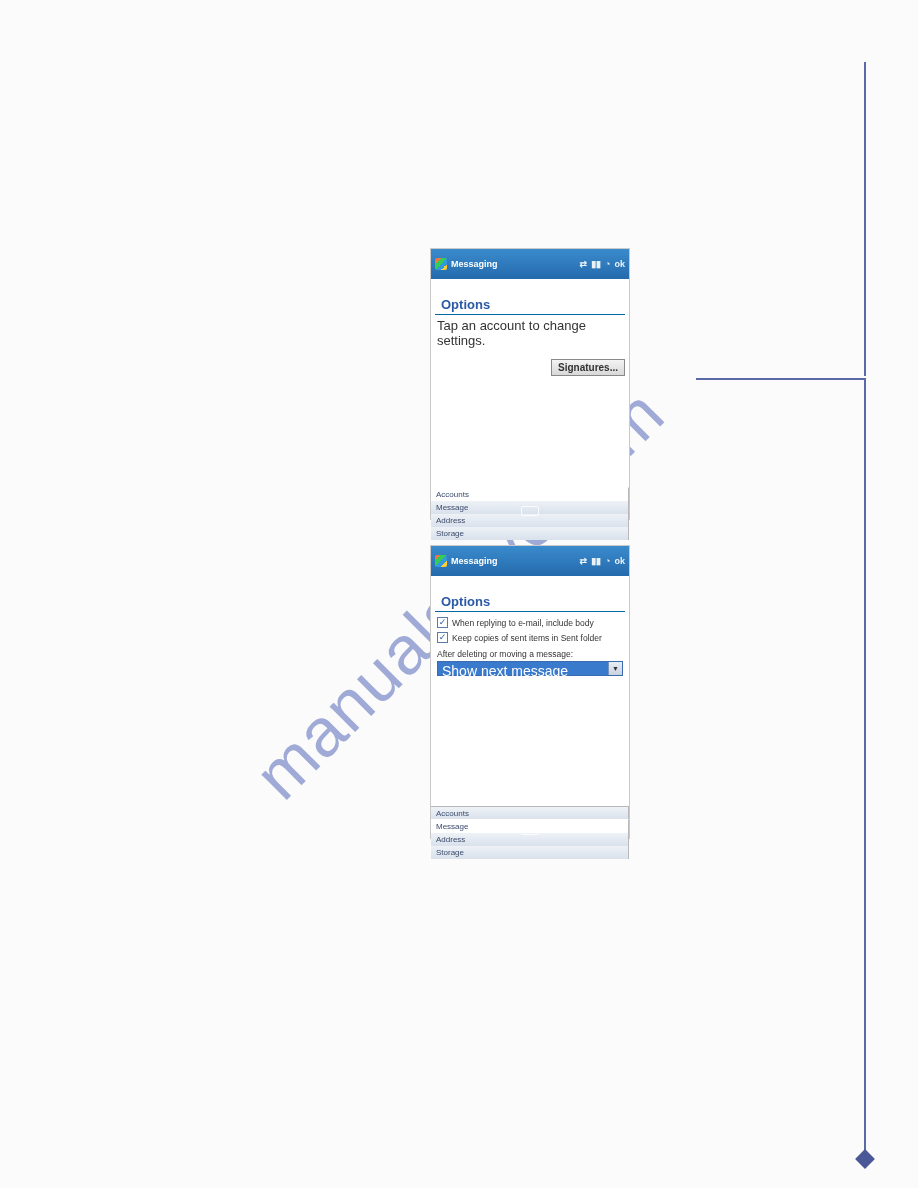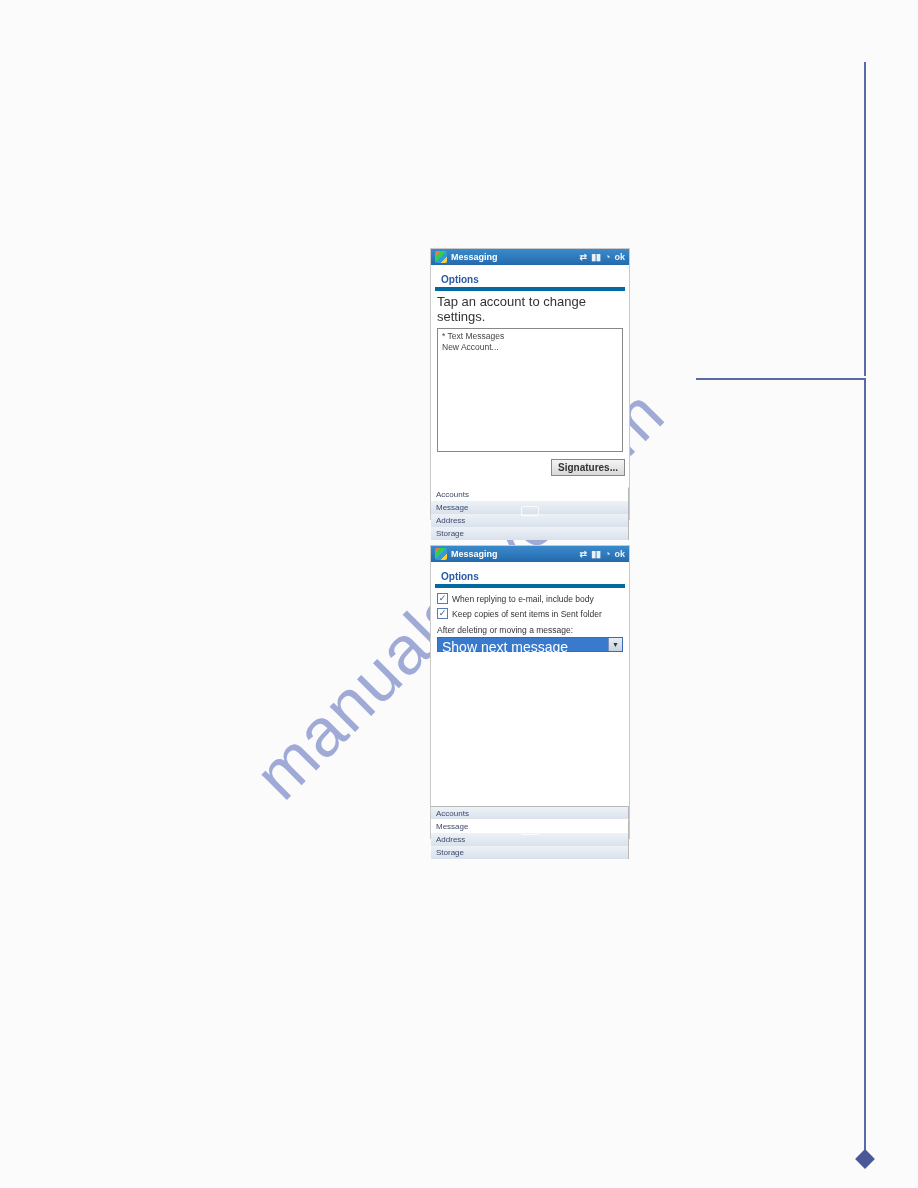--- a/index.html
+++ b/index.html
@@ -60,21 +60,21 @@
   .phone {
     position: absolute;
     width: 200px;
     background: #fff;
     border: 1px solid #c9c9c9;
     font-size: 9px;
   }
   .phone1 { left: 430px; top: 248px; height: 272px; }
   .phone2 { left: 430px; top: 545px; height: 294px; }
   .titlebar {
-    height: 16px;
+    height: 30px;
     background: linear-gradient(to bottom, #3a8bcc 0%, #246aad 100%);
     color: #fff;
     display: flex;
     align-items: center;
     padding: 0 4px;
     font-size: 9px;
     font-weight: bold;
     justify-content: space-between;
   }
   .flag-icon {
@@ -82,24 +82,24 @@
     margin-right: 4px;
     background: linear-gradient(135deg,#e74 25%,#3c5 25% 50%,#39d 50% 75%,#fc3 75%);
     border-radius: 2px;
   }
   .title-text { flex: 1; }
   .title-icons { display: flex; gap: 4px; color: #fff; font-size: 9px; }
   .title-icons span { opacity: 0.9; }
   .section-head {
     color: #2a5aa6;
     font-weight: bold;
-    font-size: 10px;
+    font-size: 13px;
     padding: 3px 6px 2px;
-    border-bottom: 4px solid #0369a1;
-    margin: 6px 4px 0;
+    border-bottom: 1px solid #0369a1;
+    margin: 15px 4px 0;
   }
   .body-area { padding: 3px 6px; color: #333; }
   .instruction { font-size: 13px; margin-bottom: 4px; color: #333; }
   .listbox {
     border: 1px solid #888;
     height: 124px;
     padding: 2px 4px;
     font-size: 8.5px;
     color: #444;
     line-height: 1.3;
@@ -198,24 +198,20 @@
     <span class="title-icons">
       <span>⇄</span>
       <span>▮▮</span>
       <span>◔</span>
       <span>ok</span>
     </span>
   </div>
   <div class="section-head">Options</div>
   <div class="body-area">
     <div class="instruction">Tap an account to change settings.</div>
-    <div class="listbox">
-      <div>* Text Messages</div>
-      <div>New Account...</div>
-    </div>
   </div>
   <div class="sig-btn-row">
     <button class="sig-btn">Signatures...</button>
   </div>
   <div style="position:absolute;left:0;right:0;bottom:0;">
     <div class="tabbar">
       <div class="tab active">Accounts</div>
       <div class="tab">Message</div>
       <div class="tab">Address</div>
       <div class="tab">Storage</div>

